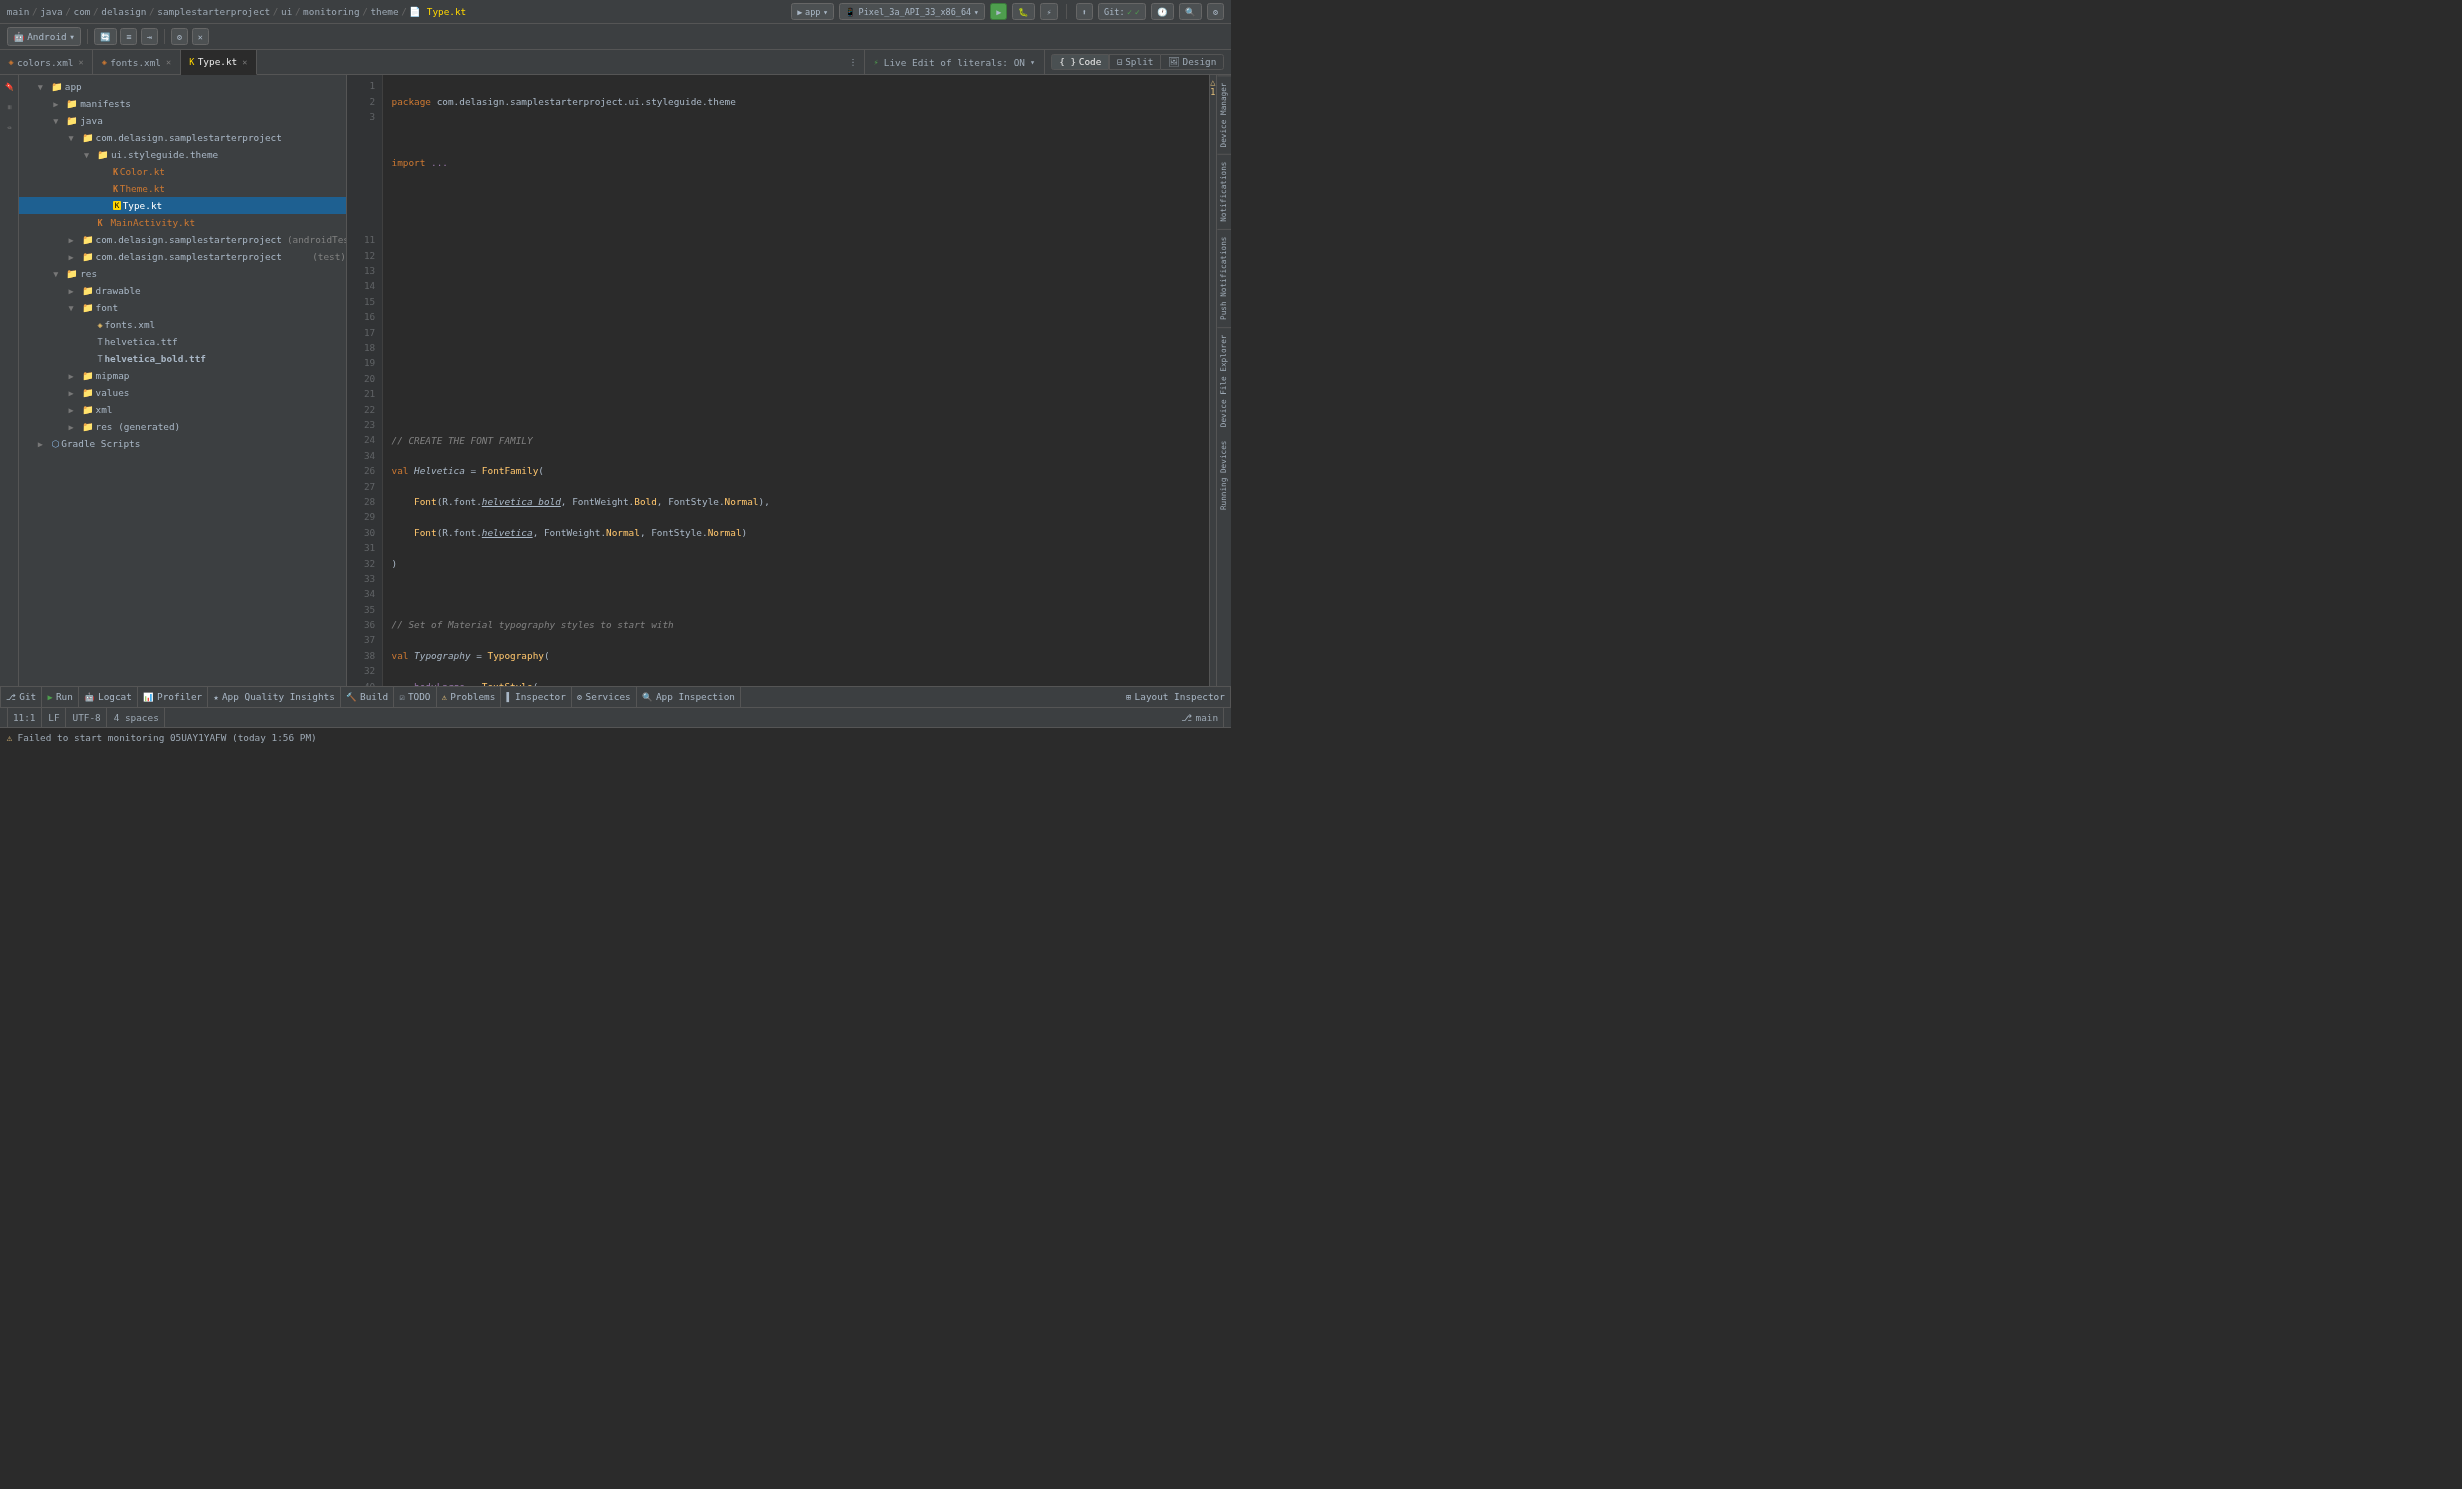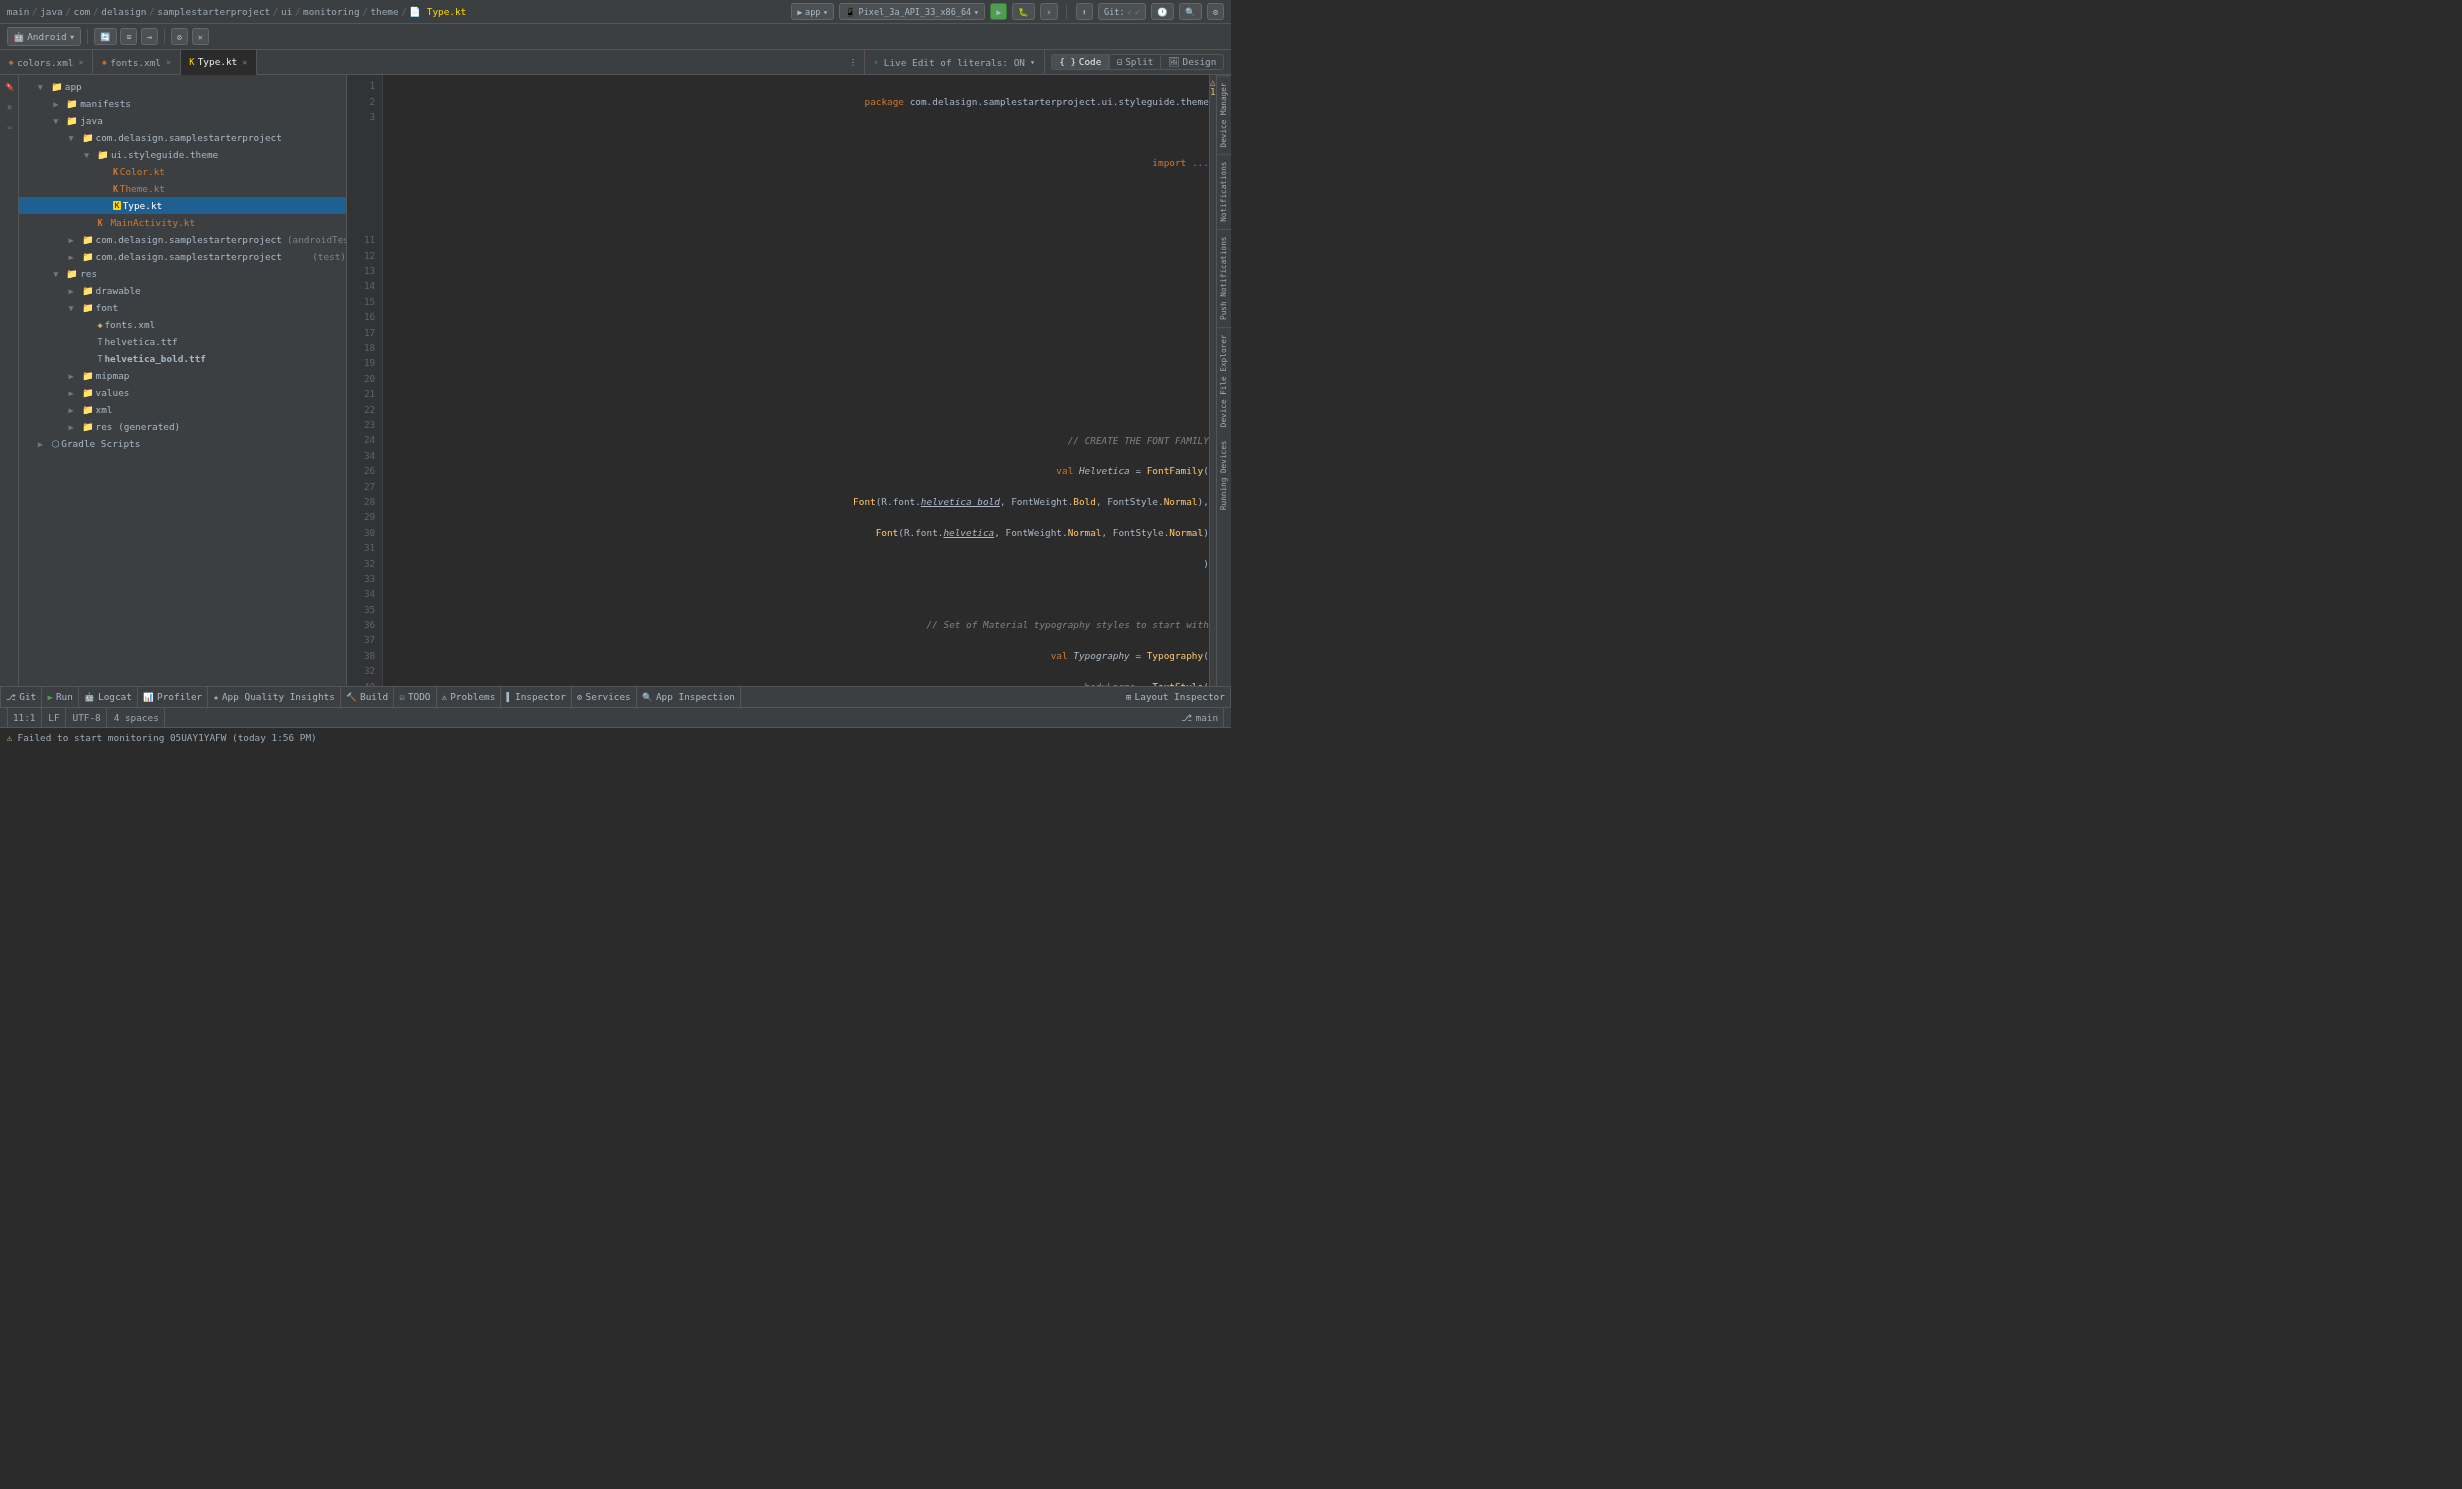--- a/index.html
+++ b/index.html
@@ -182,21 +182,21 @@
       font-size: 9.4px;
       line-height: 15.4px;
       color: #a9b7c6;
       white-space: pre;
     }
     .code-content::-webkit-scrollbar { height: 6.8px; }
     .code-content::-webkit-scrollbar-thumb { background: #555; }
 
     
     .kw { color: #cc7832; }
-    .comment { color: #808080; font-style: italic; margin-left: 16px; }
+    .comment { color: #808080; font-style: italic; }
     .fn { color: #ffc66d; }
     .pkg { color: #a9b7c6; }
     .prop { color: #9876aa; }
     .underline { text-decoration: underline; }
     .right-panel-label {
       writing-mode: vertical-rl;
       font-size: 8.5px;
       color: #9da9b5;
       cursor: pointer;
       padding: 3.4px 0;
@@ -299,21 +299,21 @@
     }
     .left-strip-icon {
       writing-mode: vertical-rl;
       font-size: 7.7px;
       color: #777;
       cursor: pointer;
       transform: rotate(180deg);
       padding: 3.4px 1.7px;
     }
 
-    .code-line { height: 15.4px; display: block; text-align: right; }
+    .code-line { height: 15.4px; display: block; }
   </style>
 </head>
 <body>
 
 <div class="title-bar">
   <div class="title-bar-breadcrumb">
     <span>main</span>
     <span class="sep">/</span>
     <span>java</span>
     <span class="sep">/</span>

